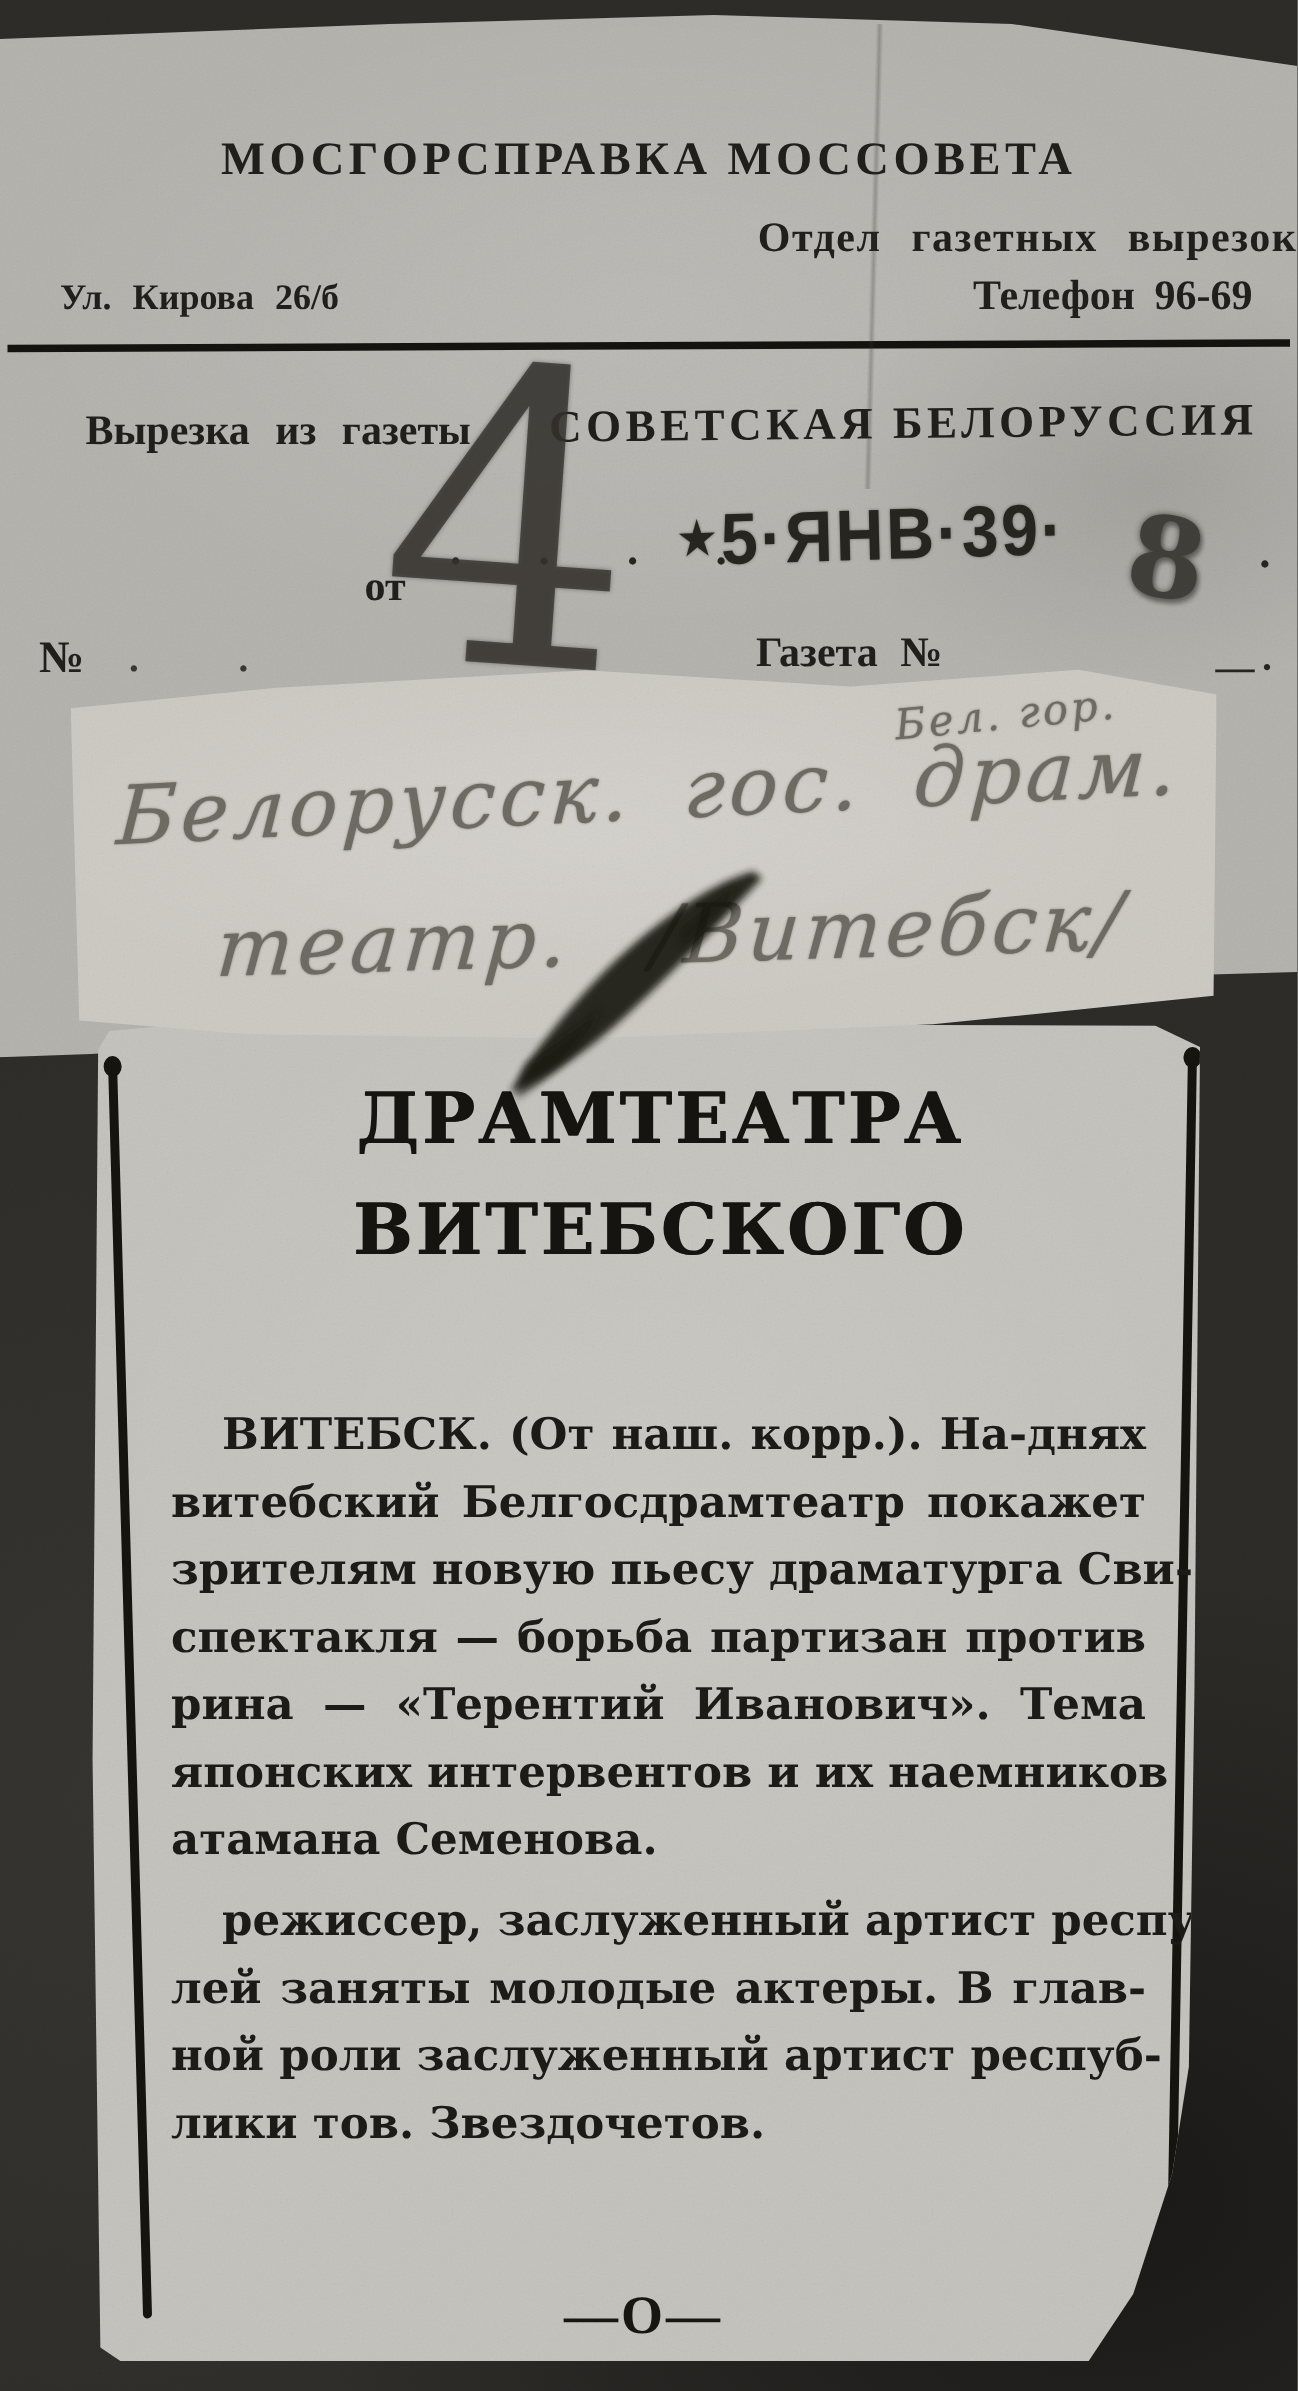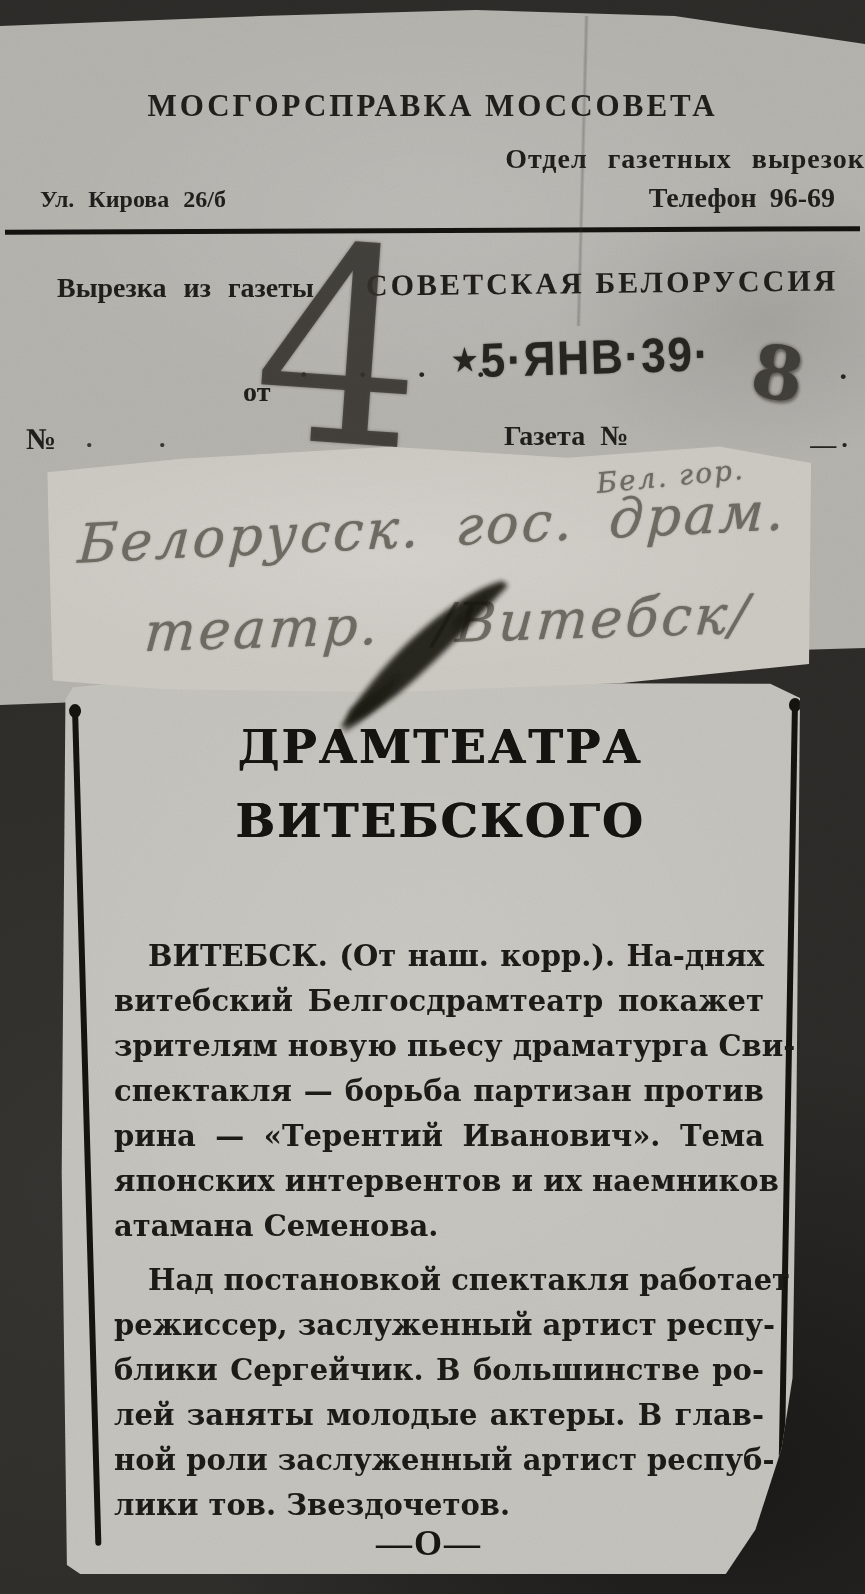--- a/index.html
+++ b/index.html
@@ -162,23 +162,21 @@
   <div id="para1" class="abs para">
       <div class="bline">ВИТЕБСК. (От наш. корр.). На-днях</div>
       <div class="bline">витебский Белгосдрамтеатр покажет</div>
       <div class="bline">зрителям новую пьесу драматурга Сви-</div>
       <div class="bline">спектакля — борьба партизан против</div>
       <div class="bline">рина — «Терентий Иванович». Тема</div>
       <div class="bline">японских интервентов и их наемников</div>
       <div class="bline">атамана Семенова.</div>
     </div>
   <div id="para2" class="abs para">
-      <div class="bline">Над постановкой спектакля работает</div>
       <div class="bline">режиссер, заслуженный артист респу-</div>
-      <div class="bline">блики Сергейчик. В большинстве ро-</div>
       <div class="bline">лей заняты молодые актеры. В глав-</div>
       <div class="bline">ной роли заслуженный артист респуб-</div>
       <div class="bline">лики тов. Звездочетов.</div>
     </div>
   <div id="divider" class="abs">—О—</div>
 </div>
 
 <div id="slip-paper" class="abs">
   <div id="slip-corner-note" class="abs pencil">Бел. гор.</div>
   <div id="slip-line1" class="abs pencil">Белорусск. гос. драм.</div>

